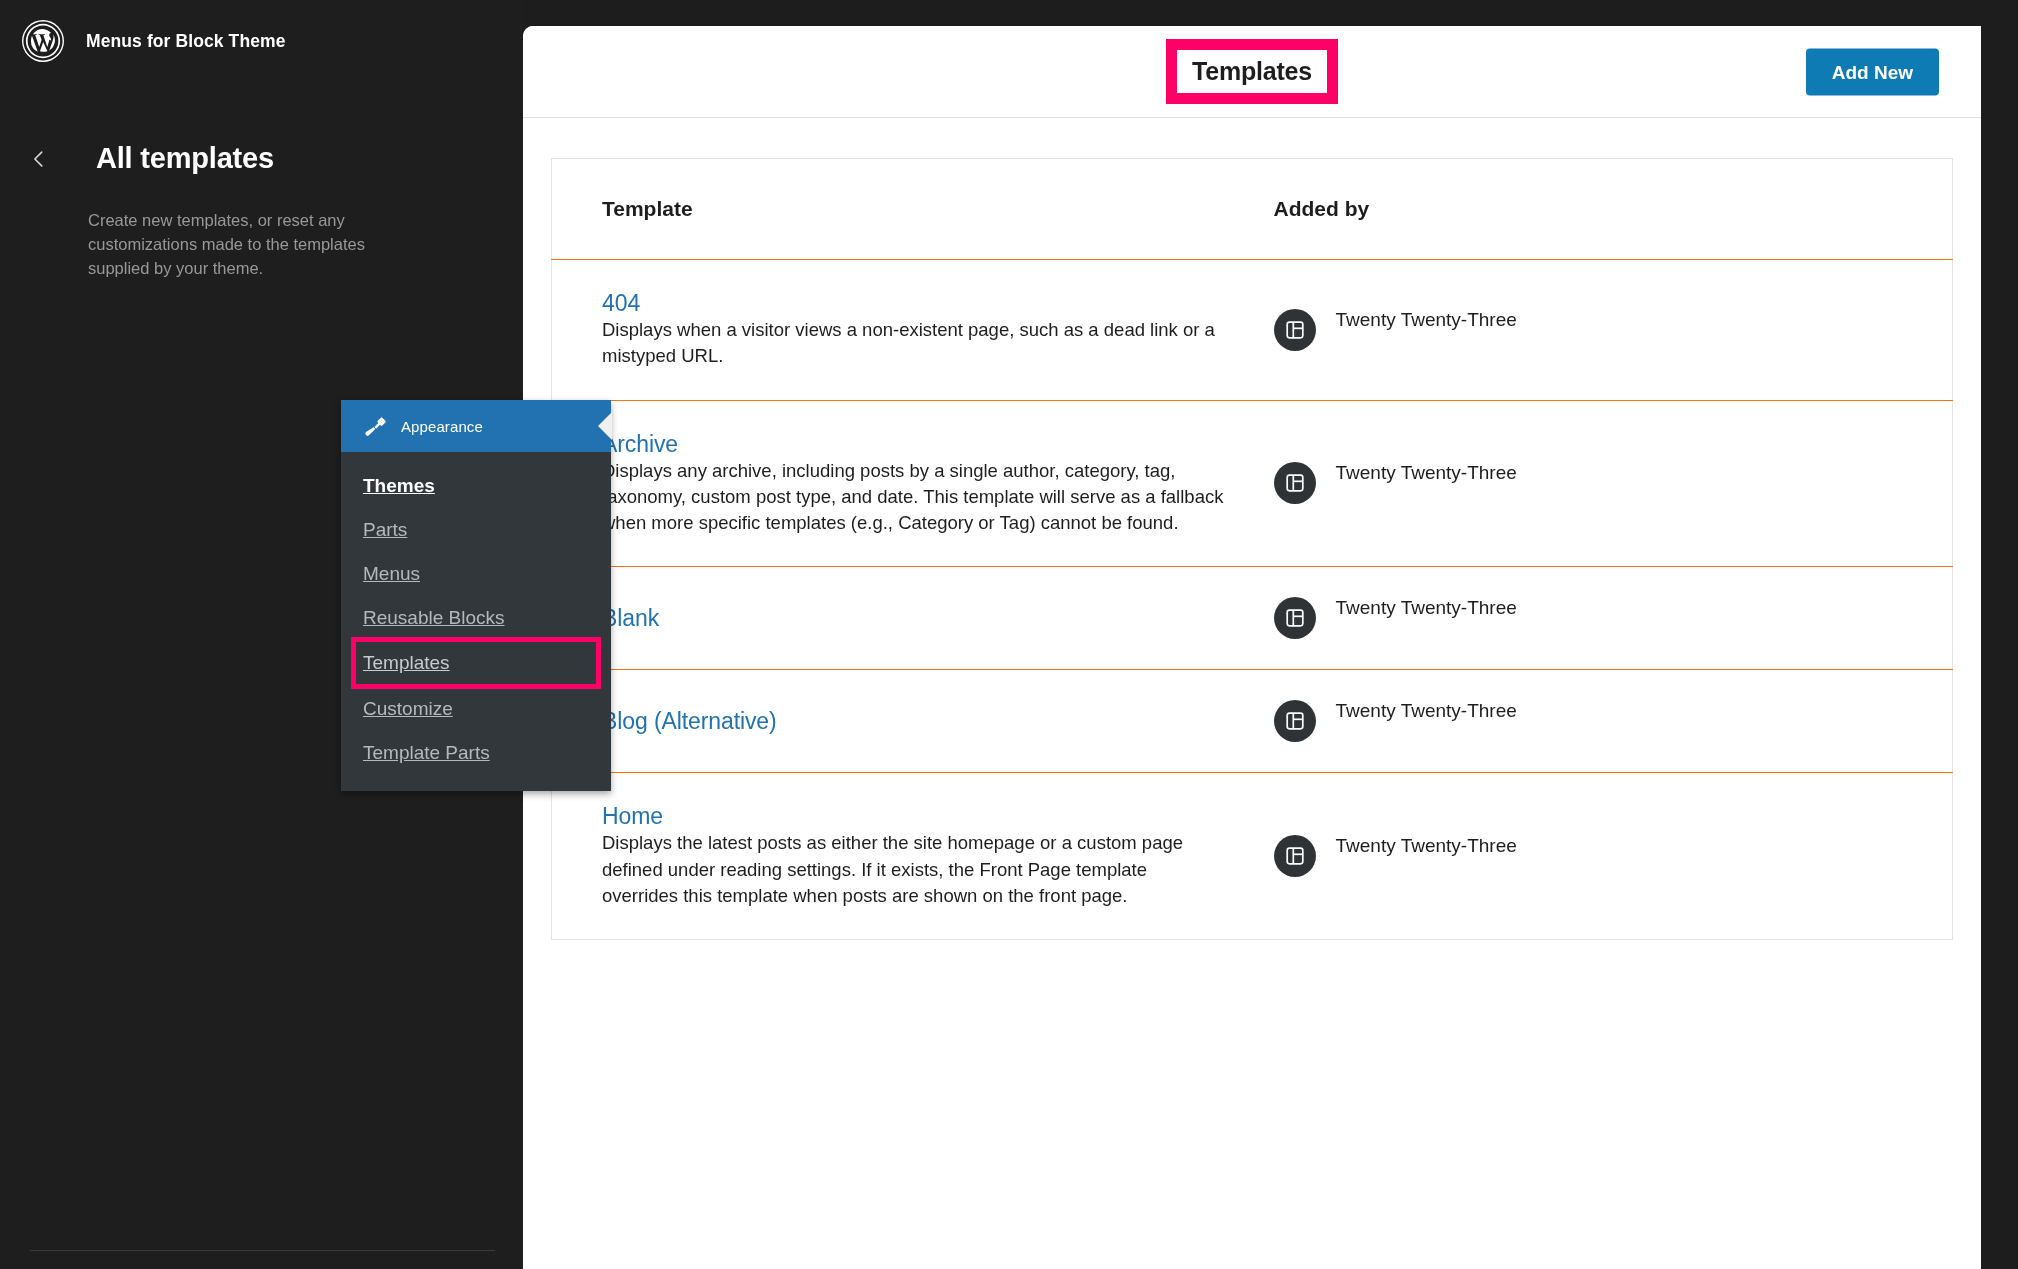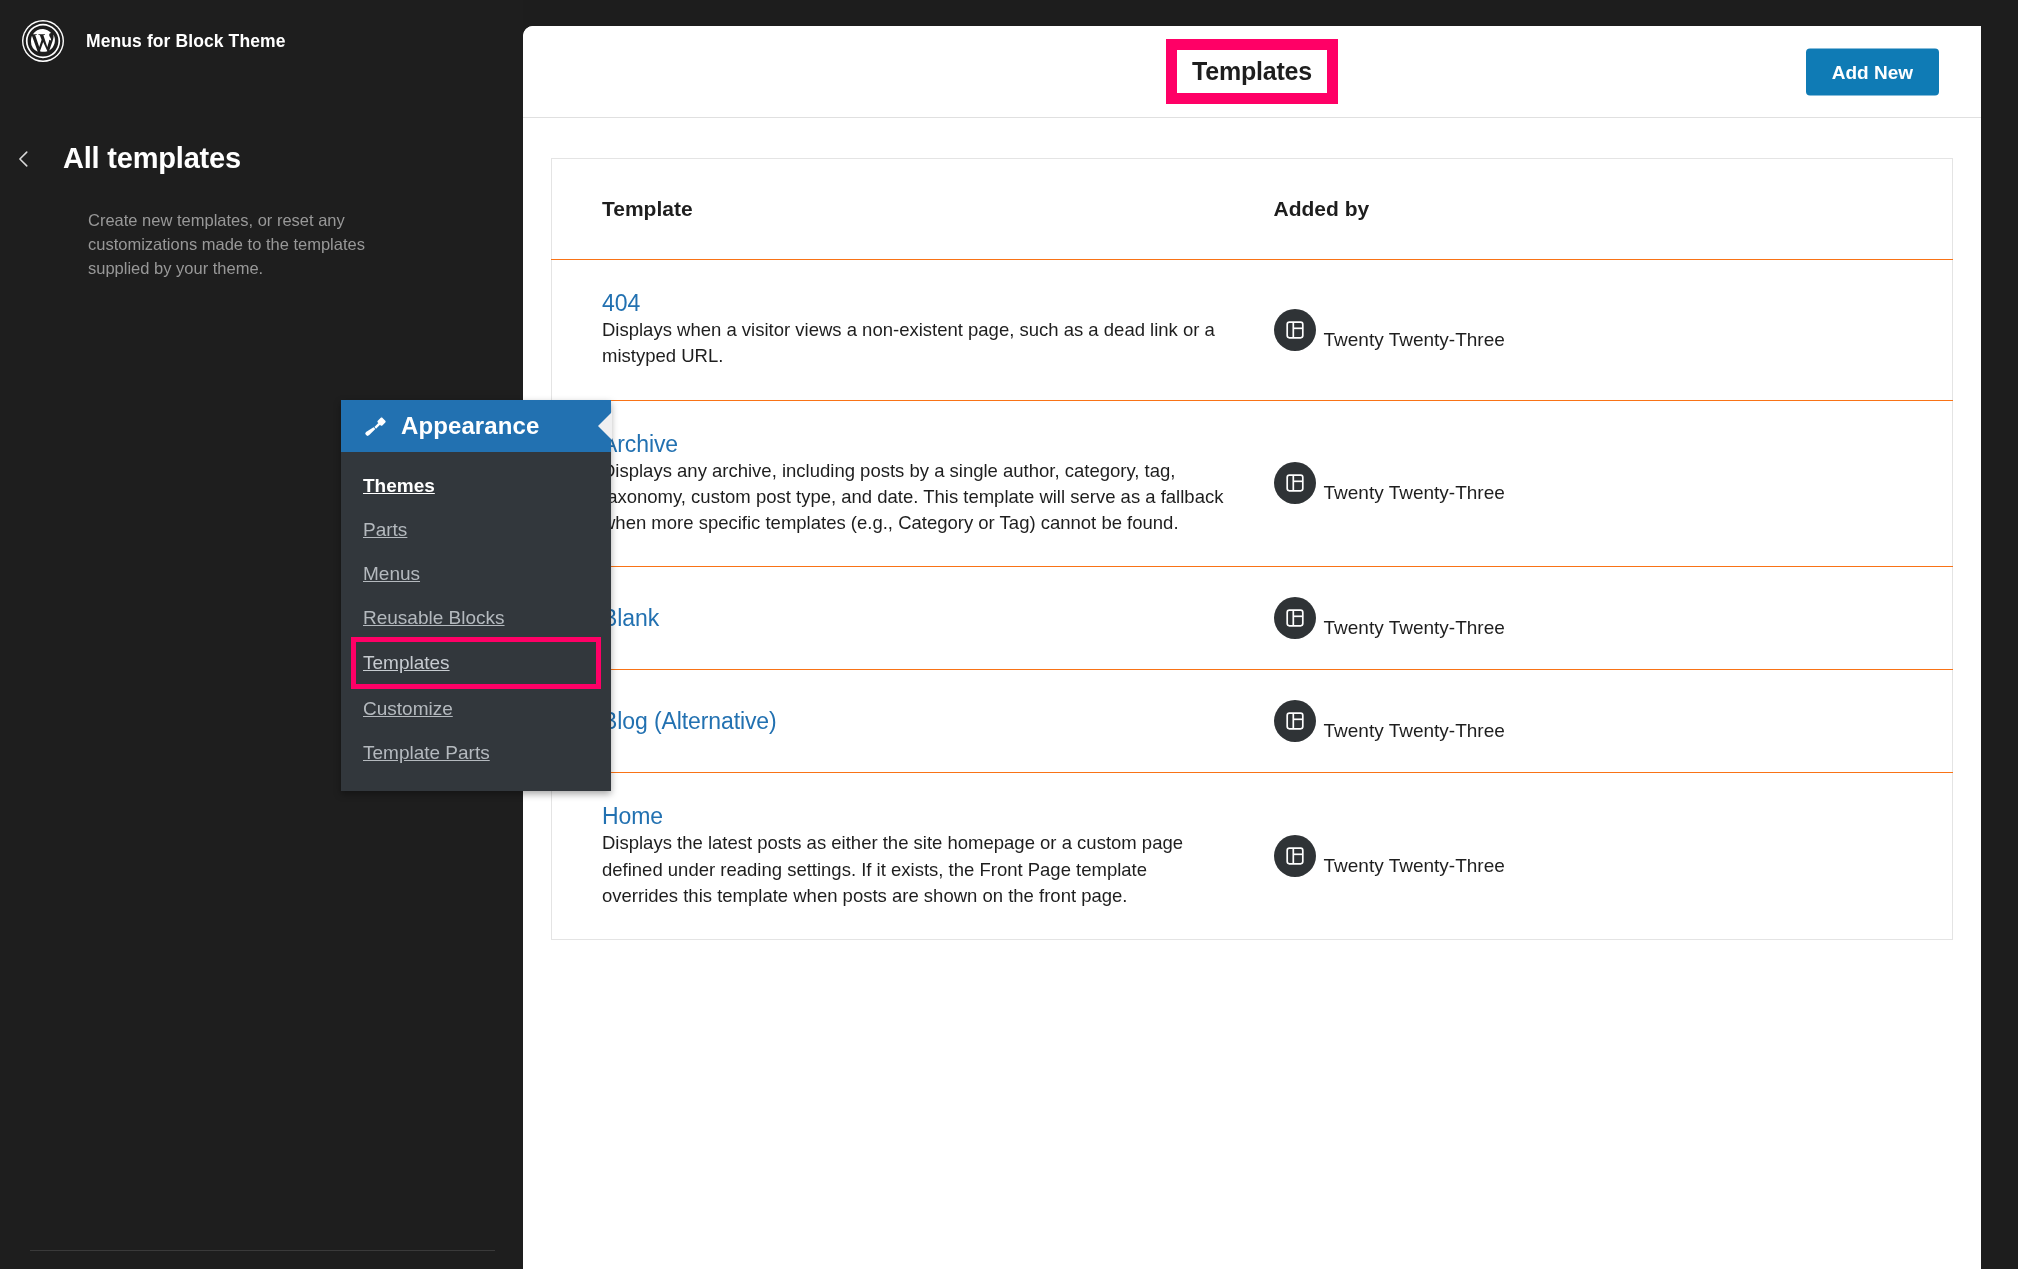--- a/index.html
+++ b/index.html
@@ -33,23 +33,23 @@
   .wp-logo svg { display:block; }
   .brand-title {
     color: #ffffff;
     font-size: 17.5px;
     font-weight: 600;
     letter-spacing: .1px;
   }
 
   .back-row {
     display: flex; align-items: center;
-    gap: 26px;
+    gap: 44px;
     margin-top: 78px;
-    padding-left: 11px;
+    padding-left: 26px;
   }
   .back-chevron {
     width: 26px; height: 26px;
     display: flex; align-items: center; justify-content: center;
     color: #d8d8d8;
   }
   .all-templates-title {
     color: #ffffff;
     font-size: 29px;
     font-weight: 700;
@@ -82,21 +82,21 @@
   .appearance-head {
     position: relative;
     height: 52px;
     background: #2271b1;
     display: flex; align-items: center;
     gap: 14px;
     padding-left: 22px;
     color: #ffffff;
   }
   .appearance-head .brush-icon { width: 24px; height: 24px; display:flex; align-items:center; }
-  .appearance-head .label { font-size: 24px; font-weight: 700; letter-spacing: .1px; }
+  .appearance-head .label { font-size: 15px; font-weight: 400; letter-spacing: .1px; }
   .appearance-head .notch {
     position: absolute; right: -1px; top: 50%;
     transform: translateY(-50%);
     width: 0; height: 0;
     border-top: 14px solid transparent;
     border-bottom: 14px solid transparent;
     border-right: 14px solid #f0f0f1;
   }
   .appearance-list {
     background: #32373c;
@@ -214,21 +214,21 @@
     text-decoration: none;
     letter-spacing: -0.1px;
   }
   .tmpl-desc {
     color: #1e1e1e;
     font-size: 18.5px;
     line-height: 1.42;
     max-width: 630px;
   }
   .added-by {
-    display: flex; align-items: flex-end; gap: 8px;
+    display: flex; align-items: flex-start; gap: 20px;
   }
   .added-by-icon {
     width: 42px; height: 42px; flex: 0 0 42px;
     border-radius: 50%;
     background: #2f3336;
     display: flex; align-items: center; justify-content: center;
   }
   .added-by-name {
     font-size: 19px;
     color: #1e1e1e;

